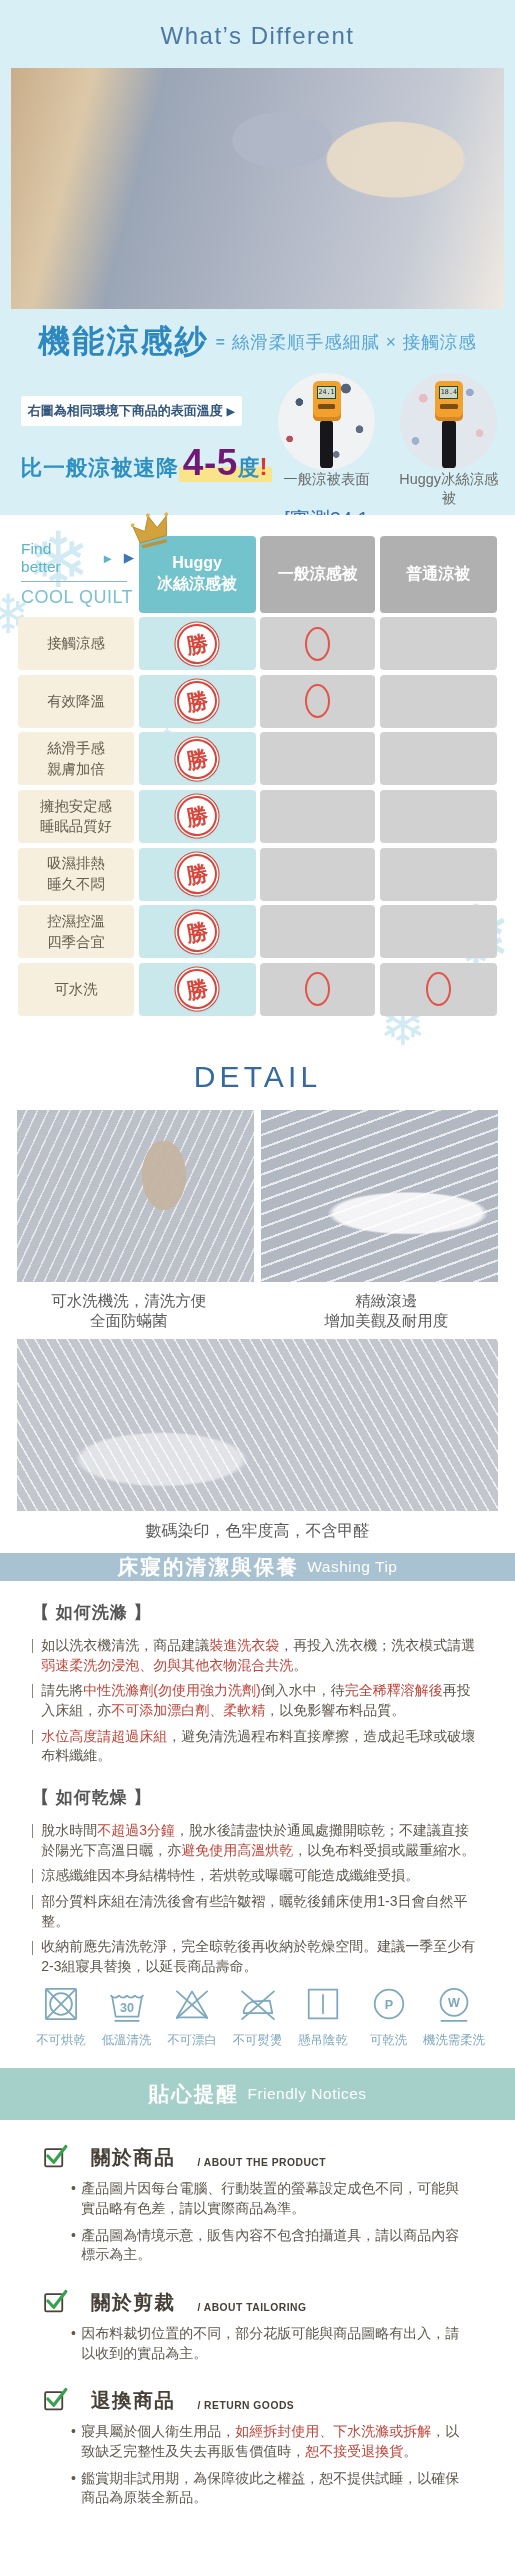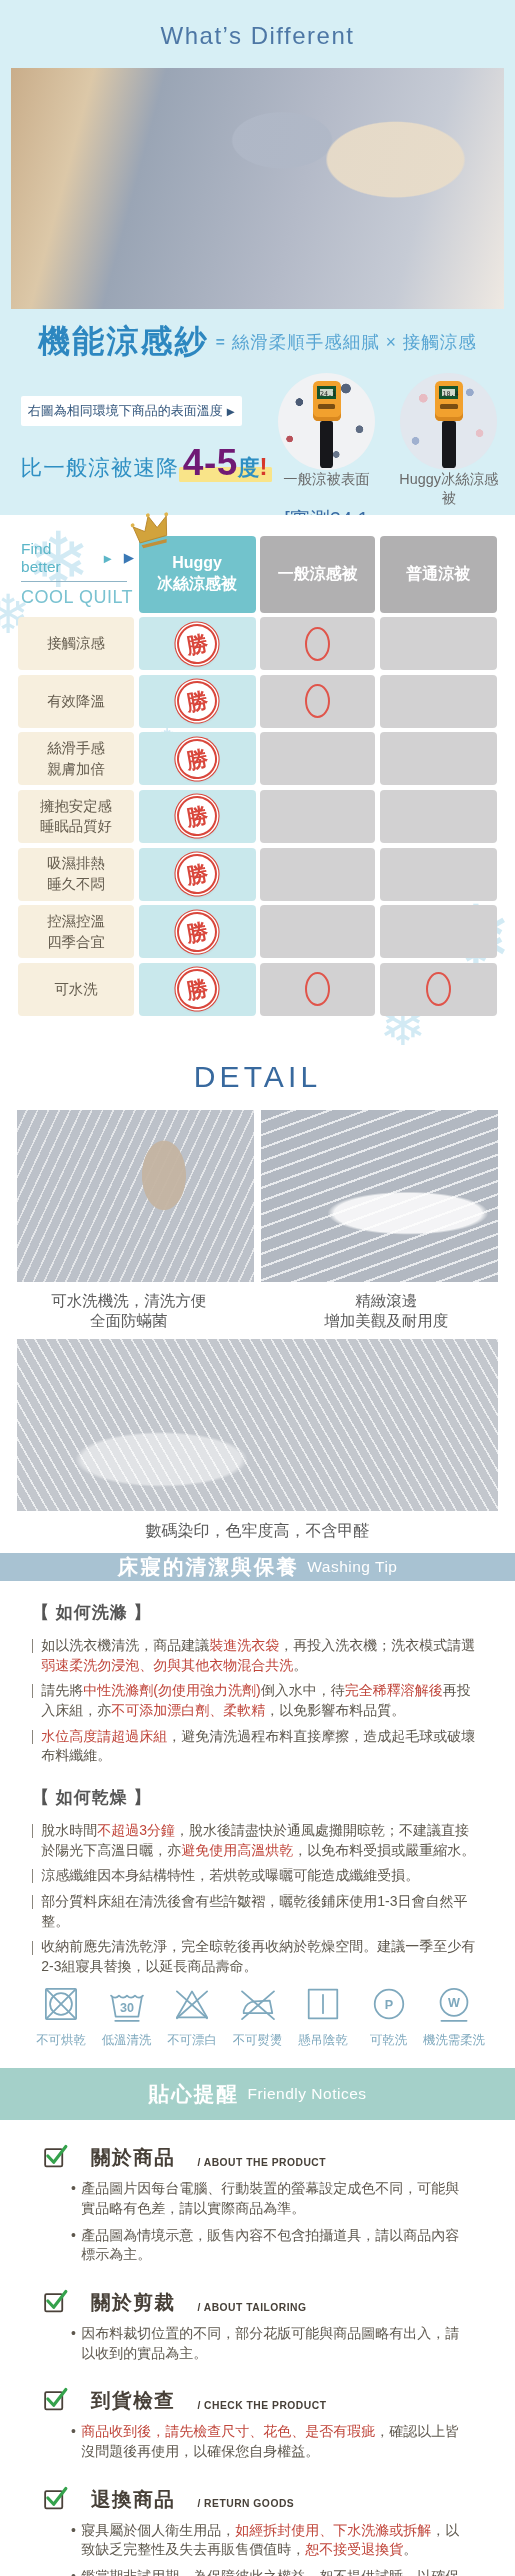--- a/index.html
+++ b/index.html
@@ -13,24 +13,24 @@
     background:
       radial-gradient(ellipse 113px 62px at 78% 38%,rgba(234,221,200,.9) 0 60%,transparent 62%),
       radial-gradient(ellipse 82px 46px at 55% 30%,rgba(176,184,199,.9) 0 60%,transparent 62%),
       linear-gradient(105deg,#c9ad8a 0%,#dcc8a8 15%,#9aa5b5 28%,#b4bac8 58%,#c6cbd5 80%,#efe9e2 100%);}
   .feature-line{display:flex;align-items:center;justify-content:center;margin-top:11.3px;gap:7px}
   .feature-big{font-size:32px;font-weight:bold;color:#2d87c0;letter-spacing:2.1px}
   .feature-eq{font-size:15.5px;color:#58a5d3;font-weight:bold}
   .feature-sub{font-size:17.5px;color:#58a5d3;letter-spacing:1px}
   .temp{display:flex;margin-top:8.2px;padding:0 12.4px}
   .temp-left{width:263px;padding-top:23px;padding-left:8.2px}
-  .infobox{background:#fff;border-radius:2.1px;padding:6.2px 7.2px;font-size:13px;color:#33567c;font-weight:normal;display:inline-block}
+  .infobox{background:#fff;border-radius:2.1px;padding:6.2px 7.2px;font-size:13px;color:#33567c;font-weight:bold;display:inline-block}
   .infobox .arr{margin-left:4.1px;font-size:10.3px}
   .claim{margin-top:16.5px;white-space:nowrap}
-  .claim .p1{font-size:21.6px;font-weight:normal;color:#2e8fc3;letter-spacing:1px}
+  .claim .p1{font-size:21.6px;font-weight:bold;color:#2e8fc3;letter-spacing:1px}
   .claim .hl{background:#f9e489;padding:1px 4.1px 4.1px;border-radius:1.5px}
   .claim .big{font-size:37px;font-weight:bold;color:#701a75;letter-spacing:0.5px}
   .claim .deg{font-size:21.6px;font-weight:bold;color:#2e8fc3}
   .claim .bang{font-size:24px;font-weight:bold;color:#d6382b}
   .temp-right{flex:1;display:flex;justify-content:flex-end;gap:12.4px;padding-right:2.1px}
   .fig{width:110px;text-align:center}
   .fig-circle{width:97px;height:97px;border-radius:50%;margin:0 auto;position:relative;overflow:hidden}
   .fab-a{background:
       radial-gradient(circle at 22% 30%,rgba(46,64,94,.85) 0 3.6px,transparent 4.1px),
       radial-gradient(circle at 70% 16%,rgba(46,64,94,.8) 0 4.6px,transparent 5.2px),
@@ -39,21 +39,21 @@
       radial-gradient(circle at 60% 84%,rgba(46,64,94,.7) 0 3.1px,transparent 3.6px),
       #f1f2f4;}
   .fab-b{background:
       radial-gradient(circle at 24% 26%,rgba(232,185,192,.95) 0 4.1px,transparent 4.6px),
       radial-gradient(circle at 72% 20%,rgba(143,163,200,.9) 0 3.6px,transparent 4.1px),
       radial-gradient(circle at 82% 62%,rgba(232,185,192,.85) 0 3.6px,transparent 4.1px),
       radial-gradient(circle at 16% 70%,rgba(143,163,200,.8) 0 3.6px,transparent 4.1px),
       #e2e7ee;}
   .thermo{position:absolute;left:50%;transform:translateX(-50%);top:8.2px}
   .t-body{width:28px;height:40px;background:#f2a12e;border-radius:5.2px;margin:0 auto;box-shadow:inset 0 -4.1px 0 #d9881f}
-  .t-lcd{width:19px;height:13px;background:#cfd8cb;border:3px solid #14532d;margin:0 auto;position:relative;top:5.2px;font-family:"DejaVu Sans Mono",monospace;font-size:6.7px;color:#222;text-align:center;line-height:11.3px}
+  .t-lcd{width:19px;height:13px;background:#cfd8cb;border:1px solid #14532d;margin:0 auto;position:relative;top:5.2px;font-family:"DejaVu Sans Mono",monospace;font-size:6.7px;color:#222;text-align:center;line-height:11.3px}
   .t-btns{width:17.5px;height:4.6px;background:#7a4d12;border-radius:1.5px;margin:0 auto;position:relative;top:10.3px}
   .t-grip{width:13.4px;height:47px;background:#17171b;margin:0 auto;border-radius:2.1px 2.1px 3.6px 3.6px}
   .fig-label{margin-top:0;font-size:14.4px;color:#6a6a6a}
   .fig-measure{margin-top:17px;font-size:20px;color:#3a6da5}
 
   
   .compare{height:545px;position:relative;background:#fff}
   .sf{position:absolute;color:#d2eaf4;line-height:1;z-index:0;user-select:none}
   .grid{position:relative;z-index:1;width:479px;margin:0 auto;padding-top:20.6px;display:grid;grid-template-columns:116px 117px 115px 117px;gap:4.6px}
   .corner{height:77px;display:flex;flex-direction:column;justify-content:center;padding-left:3.1px}
@@ -421,33 +421,20 @@
         <ul class="n-list">
           <li><span>因布料裁切位置的不同，部分花版可能與商品圖略有出入，請以收到的實品為主。</span></li>
         </ul>
       </section>
       <section class="n-sec">
         <div class="n-head">
           <span class="n-check"><svg viewBox="0 0 60 60">
               <rect x="7" y="16" width="38" height="38" rx="3" fill="#fff" stroke="#4a4139" stroke-width="4"></rect>
               <polyline points="13,31 26,45 53,10" fill="none" stroke="#35a24c" stroke-width="7" stroke-linecap="round" stroke-linejoin="round"></polyline>
             </svg></span>
-          <h4 class="n-title">到貨檢查</h4>
-          <span class="n-sub">/ CHECK THE PRODUCT</span>
-        </div>
-        <ul class="n-list">
-          <li><span class="red">商品收到後，請先檢查尺寸、花色、是否有瑕疵</span><span>，確認以上皆沒問題後再使用，以確保您自身權益。</span></li>
-        </ul>
-      </section>
-      <section class="n-sec">
-        <div class="n-head">
-          <span class="n-check"><svg viewBox="0 0 60 60">
-              <rect x="7" y="16" width="38" height="38" rx="3" fill="#fff" stroke="#4a4139" stroke-width="4"></rect>
-              <polyline points="13,31 26,45 53,10" fill="none" stroke="#35a24c" stroke-width="7" stroke-linecap="round" stroke-linejoin="round"></polyline>
-            </svg></span>
           <h4 class="n-title">退換商品</h4>
           <span class="n-sub">/ RETURN GOODS</span>
         </div>
         <ul class="n-list">
           <li><span>寢具屬於個人衛生用品，</span><span class="red">如經拆封使用、下水洗滌或拆解</span><span>，以致缺乏完整性及失去再販售價值時，</span><span class="red">恕不接受退換貨</span><span>。</span></li>
           <li><span>鑑賞期非試用期，為保障彼此之權益，恕不提供試睡，以確保商品為原裝全新品。</span></li>
         </ul>
       </section>
     </div>
 </section>

